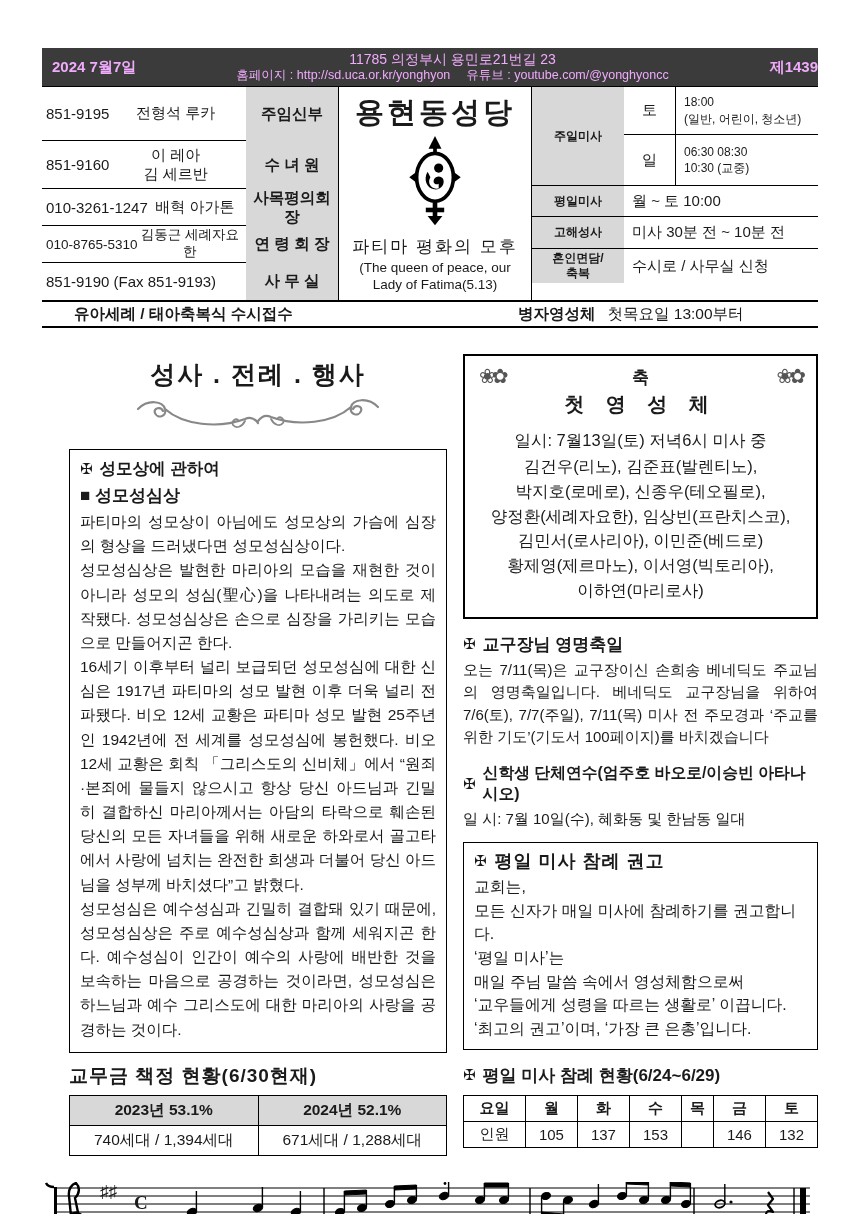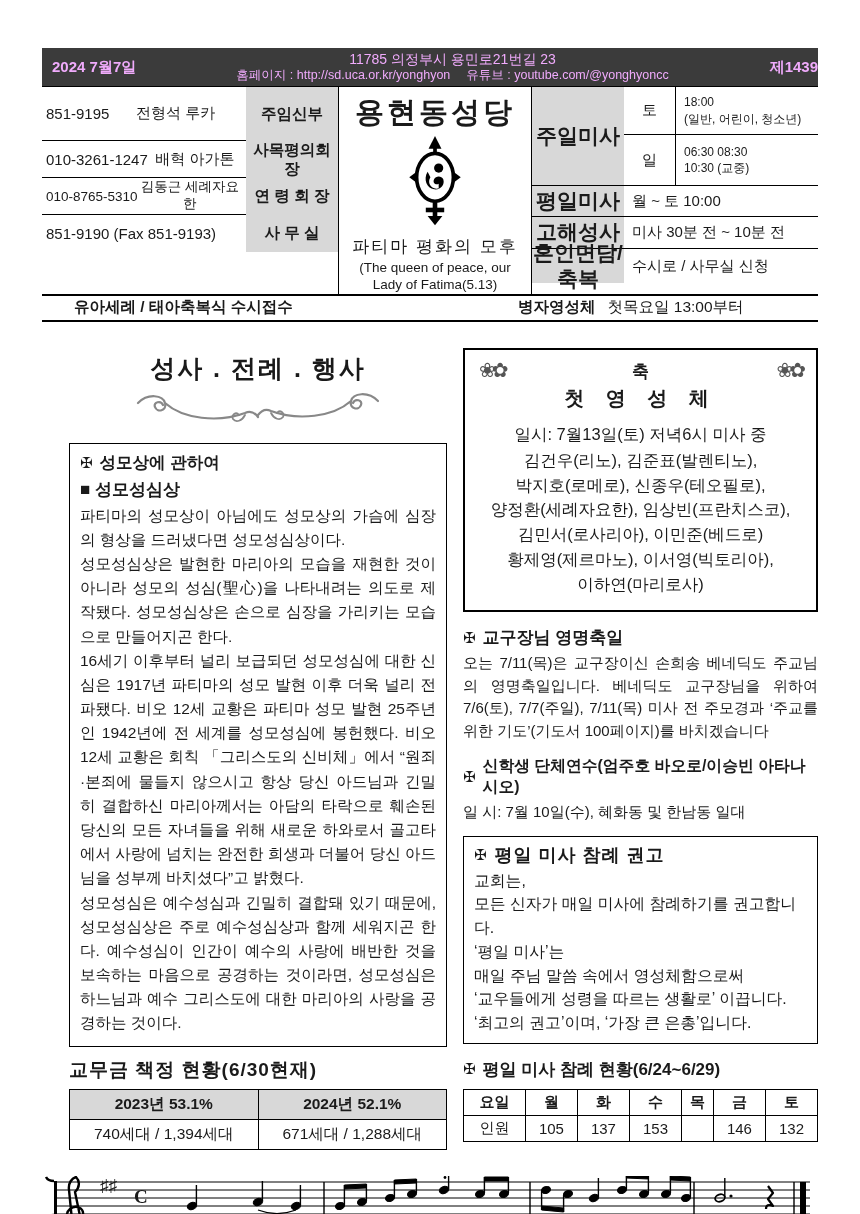--- a/index.html
+++ b/index.html
@@ -28,21 +28,21 @@
   .r1{height:54px}.r2{height:48px}.r3{height:37px}.r4{height:37px}.r5{height:37px}
   .r4 .c-info { font-size:13.5px; }
 
   .m-center { width:194px; border-left:1px solid #000; border-right:1px solid #000; text-align:center; padding-top:6px; }
   .m-title { font-size:29px; font-weight:bold; letter-spacing:3px; }
   .m-sub { font-size:17px; margin-top:4px; letter-spacing:2px; }
   .m-sub-en { font-size:13.5px; line-height:1.25; margin-top:2px; }
 
   .m-right { flex:1; display:flex; flex-direction:column; }
   .sunday { display:flex; border-bottom:1px solid #000; }
-  .mlabel { width:92px; background:#d8d8d8; display:flex; align-items:center; justify-content:center; font-weight:bold; font-size:21px; text-align:center; line-height:1.25; }
+  .mlabel { width:92px; background:#d8d8d8; display:flex; align-items:center; justify-content:center; font-weight:bold; font-size:12px; text-align:center; line-height:1.25; }
   .sunday-rows { flex:1; display:flex; flex-direction:column; }
   .srow { display:flex; }
   .srow.sat { border-bottom:1px solid #000; height:48px; }
   .srow.sun { height:50px; }
   .sday { width:52px; display:flex; align-items:center; justify-content:center; font-size:15px; border-right:1px solid #000; }
   .stime { flex:1; display:flex; align-items:center; padding:14px 8px; font-size:12px; line-height:1.35; }
   .mrow { display:flex; border-bottom:1px solid #000; }
   .mrow:last-child { border-bottom:none; }
   .mtime { flex:1; display:flex; align-items:center; padding:2px 8px; font-size:15px; }
   .h31{height:31px}.h32{height:32px}.h34{height:34px}
@@ -117,20 +117,28 @@
     </div>
 
     <div class="masthead">
       <div class="m-left">
         <div class="c-row r1">
           <div class="c-info">
               <span class="c-phone">851-9195</span>
               <span class="c-name">전형석 루카</span>
             </div>
           <div class="c-role">주임신부</div>
+        </div>
+        <div class="c-row r2">
+          <div class="c-info">
+              <span class="c-phone">851-9160</span>
+              <span class="c-name preline">이 레아
+김 세르반</span>
+            </div>
+          <div class="c-role">수 녀 원</div>
         </div>
         <div class="c-row r3">
           <div class="c-info">
               <span class="c-phone">010-3261-1247</span>
               <span class="c-name">배혁 아가톤</span>
             </div>
           <div class="c-role">사목평의회장</div>
         </div>
         <div class="c-row r4">
           <div class="c-info">

